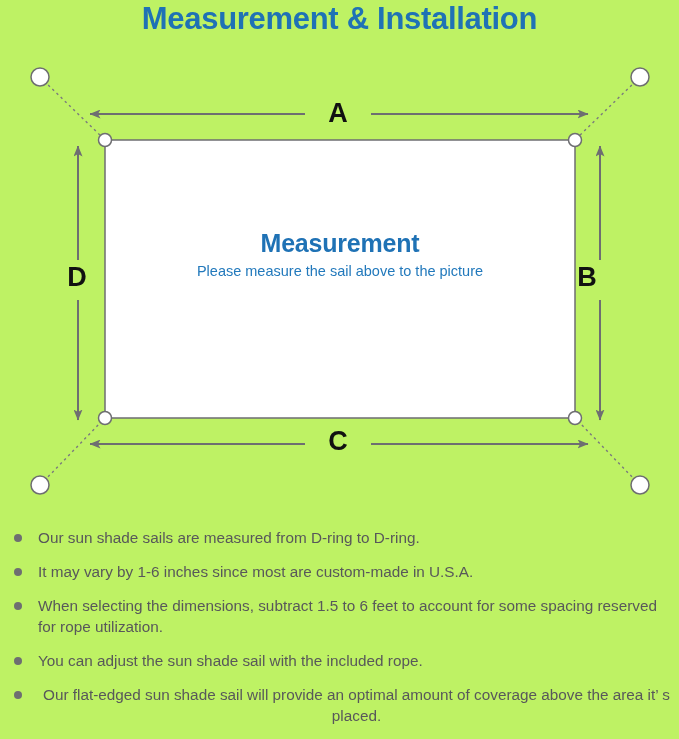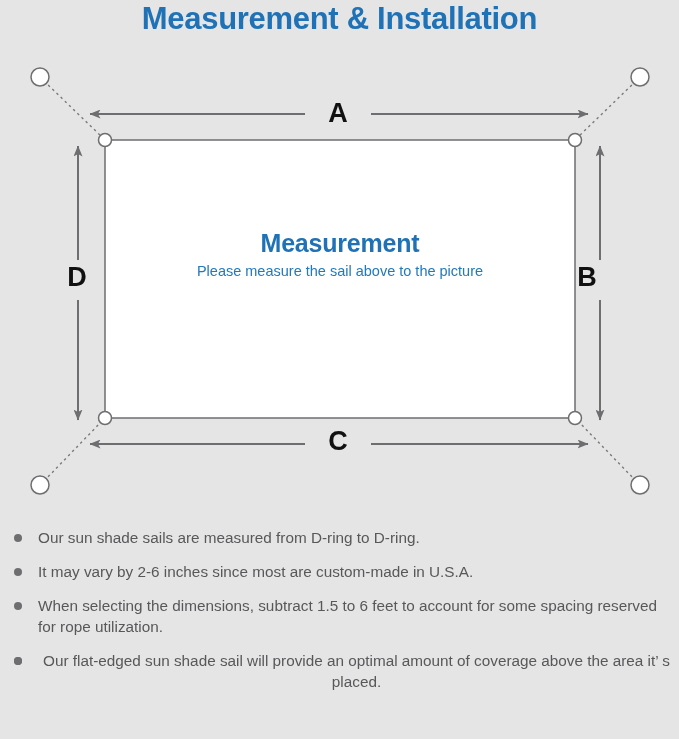--- a/index.html
+++ b/index.html
@@ -11,21 +11,21 @@
     width: 679px;
     height: 739px;
     font-family: "Liberation Sans", sans-serif;
     -webkit-font-smoothing: antialiased;
   }
   #page {
     position: relative;
     width: 679px;
     height: 739px;
     overflow: hidden;
-    background: #e5e5e5;
+    background: #bef264;
   }
 
   
   #title {
     position: absolute;
     left: 0;
     top: 0;
     width: 679px;
     text-align: center;
     font-size: 31px;
@@ -187,28 +187,29 @@
   <div class="dim-letter" id="dim-c">C</div>
   <div class="dim-letter" id="dim-d">D</div>
 
   <div id="notes">
     <div class="note">
       <span class="bullet"></span>
       <span>Our sun shade sails are measured from D-ring to D-ring.</span>
     </div>
     <div class="note">
       <span class="bullet"></span>
-      <span>It may vary by 2-6 inches since most are custom-made in U.S.A.</span>
+      <span>It may vary by 1-6 inches since most are custom-made in U.S.A.</span>
     </div>
     <div class="note">
       <span class="bullet"></span>
       <span>When selecting the dimensions, subtract 1.5 to 6 feet to account for some spacing reserved for rope utilization.</span>
     </div>
     <div class="note">
       <span class="bullet"></span>
+      <span>You can adjust the sun shade sail with the included rope.</span>
     </div>
     <div class="note">
       <span class="bullet"></span>
       <span>Our flat-edged sun shade sail will provide an optimal amount of coverage above the area it’ s placed.</span>
     </div>
   </div>
 
 </div>
 
 </body></html>

